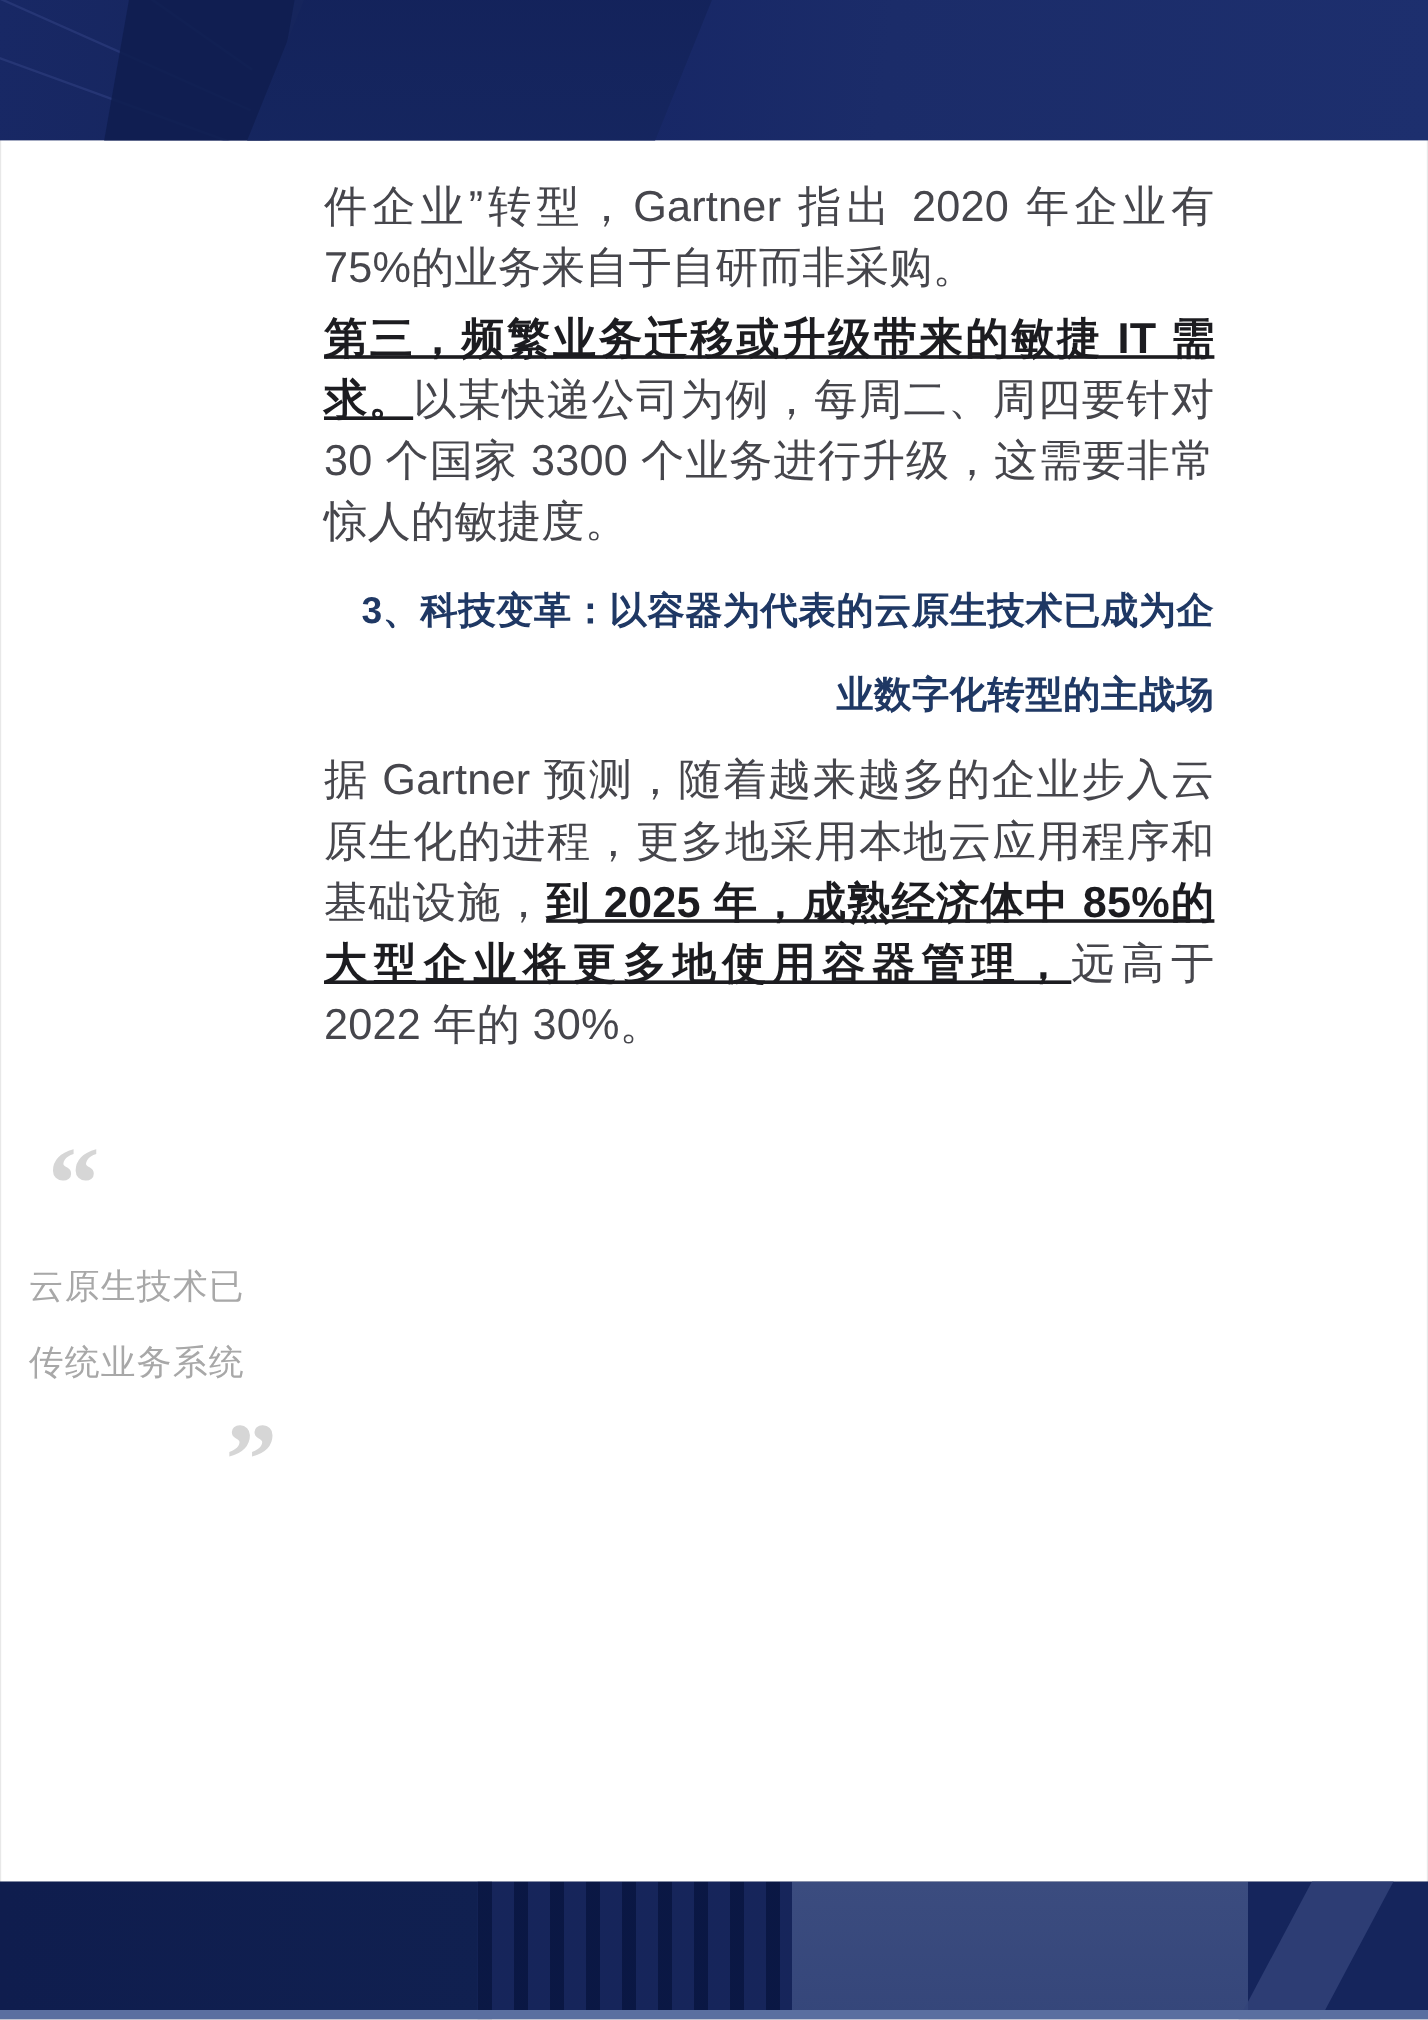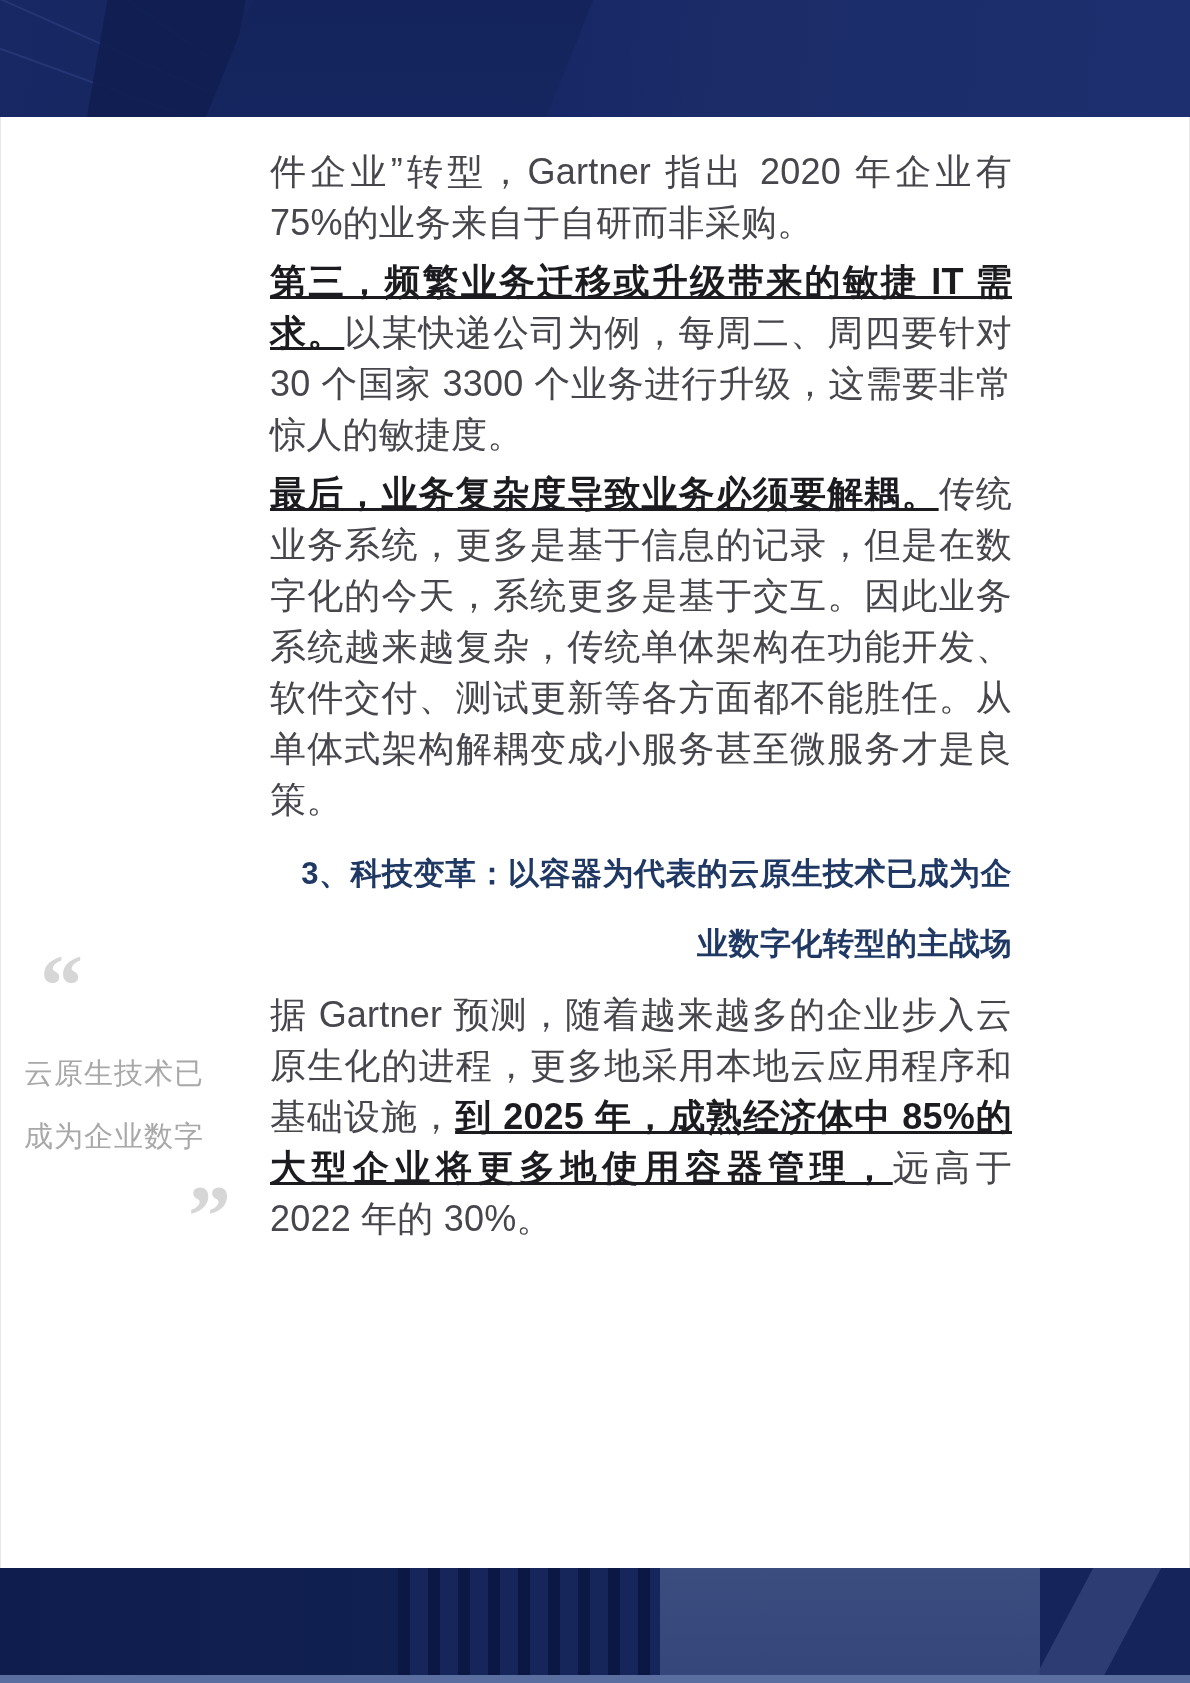--- a/index.html
+++ b/index.html
@@ -83,30 +83,29 @@
     <div class="bt-line bt-l2"></div>
     <div class="bt-line bt-l3"></div>
     <div class="bt-band"></div>
     <div class="bt-facade"></div>
   </div>
 
   <aside class="pullquote">
     <div class="q-open">“</div>
     <div class="q-lines" id="quote-lines">
         <div class="q-line">云原生技术已</div>
-        <div class="q-line">成为企业数字</div>
+        <div class="q-line">传统业务系统</div>
       </div>
     <div class="q-close">”</div>
   </aside>
 
   <main class="content">
     <section id="paras-top">
         <p class="body-para"><span>件企业”转型，Gartner 指出 2020 年企业有 75%的业务来自于自研而非采购。</span></p>
         <p class="body-para"><span class="b">第三，频繁业务迁移或升级带来的敏捷 IT 需求。</span><span>以某快递公司为例，每周二、周四要针对 30 个国家 3300 个业务进行升级，这需要非常惊人的敏捷度。</span></p>
-        <p class="body-para"><span class="b">最后，业务复杂度导致业务必须要解耦。</span><span>传统业务系统，更多是基于信息的记录，但是在数字化的今天，系统更多是基于交互。因此业务系统越来越复杂，传统单体架构在功能开发、软件交付、测试更新等各方面都不能胜任。从单体式架构解耦变成小服务甚至微服务才是良策。</span></p>
       </section>
     <h2 class="section-heading">3、科技变革：以容器为代表的云原生技术已成为企业数字化转型的主战场</h2>
     <section id="paras-bottom">
         <p class="body-para"><span>据 Gartner 预测，随着越来越多的企业步入云原生化的进程，更多地采用本地云应用程序和基础设施，</span><span class="b">到 2025 年，成熟经济体中 85%的大型企业将更多地使用容器管理，</span><span>远高于 2022 年的 30%。</span></p>
       </section>
   </main>
 
   <div class="banner-bottom">
     <div class="bb-left"></div>
     <div class="bb-strips"></div>

